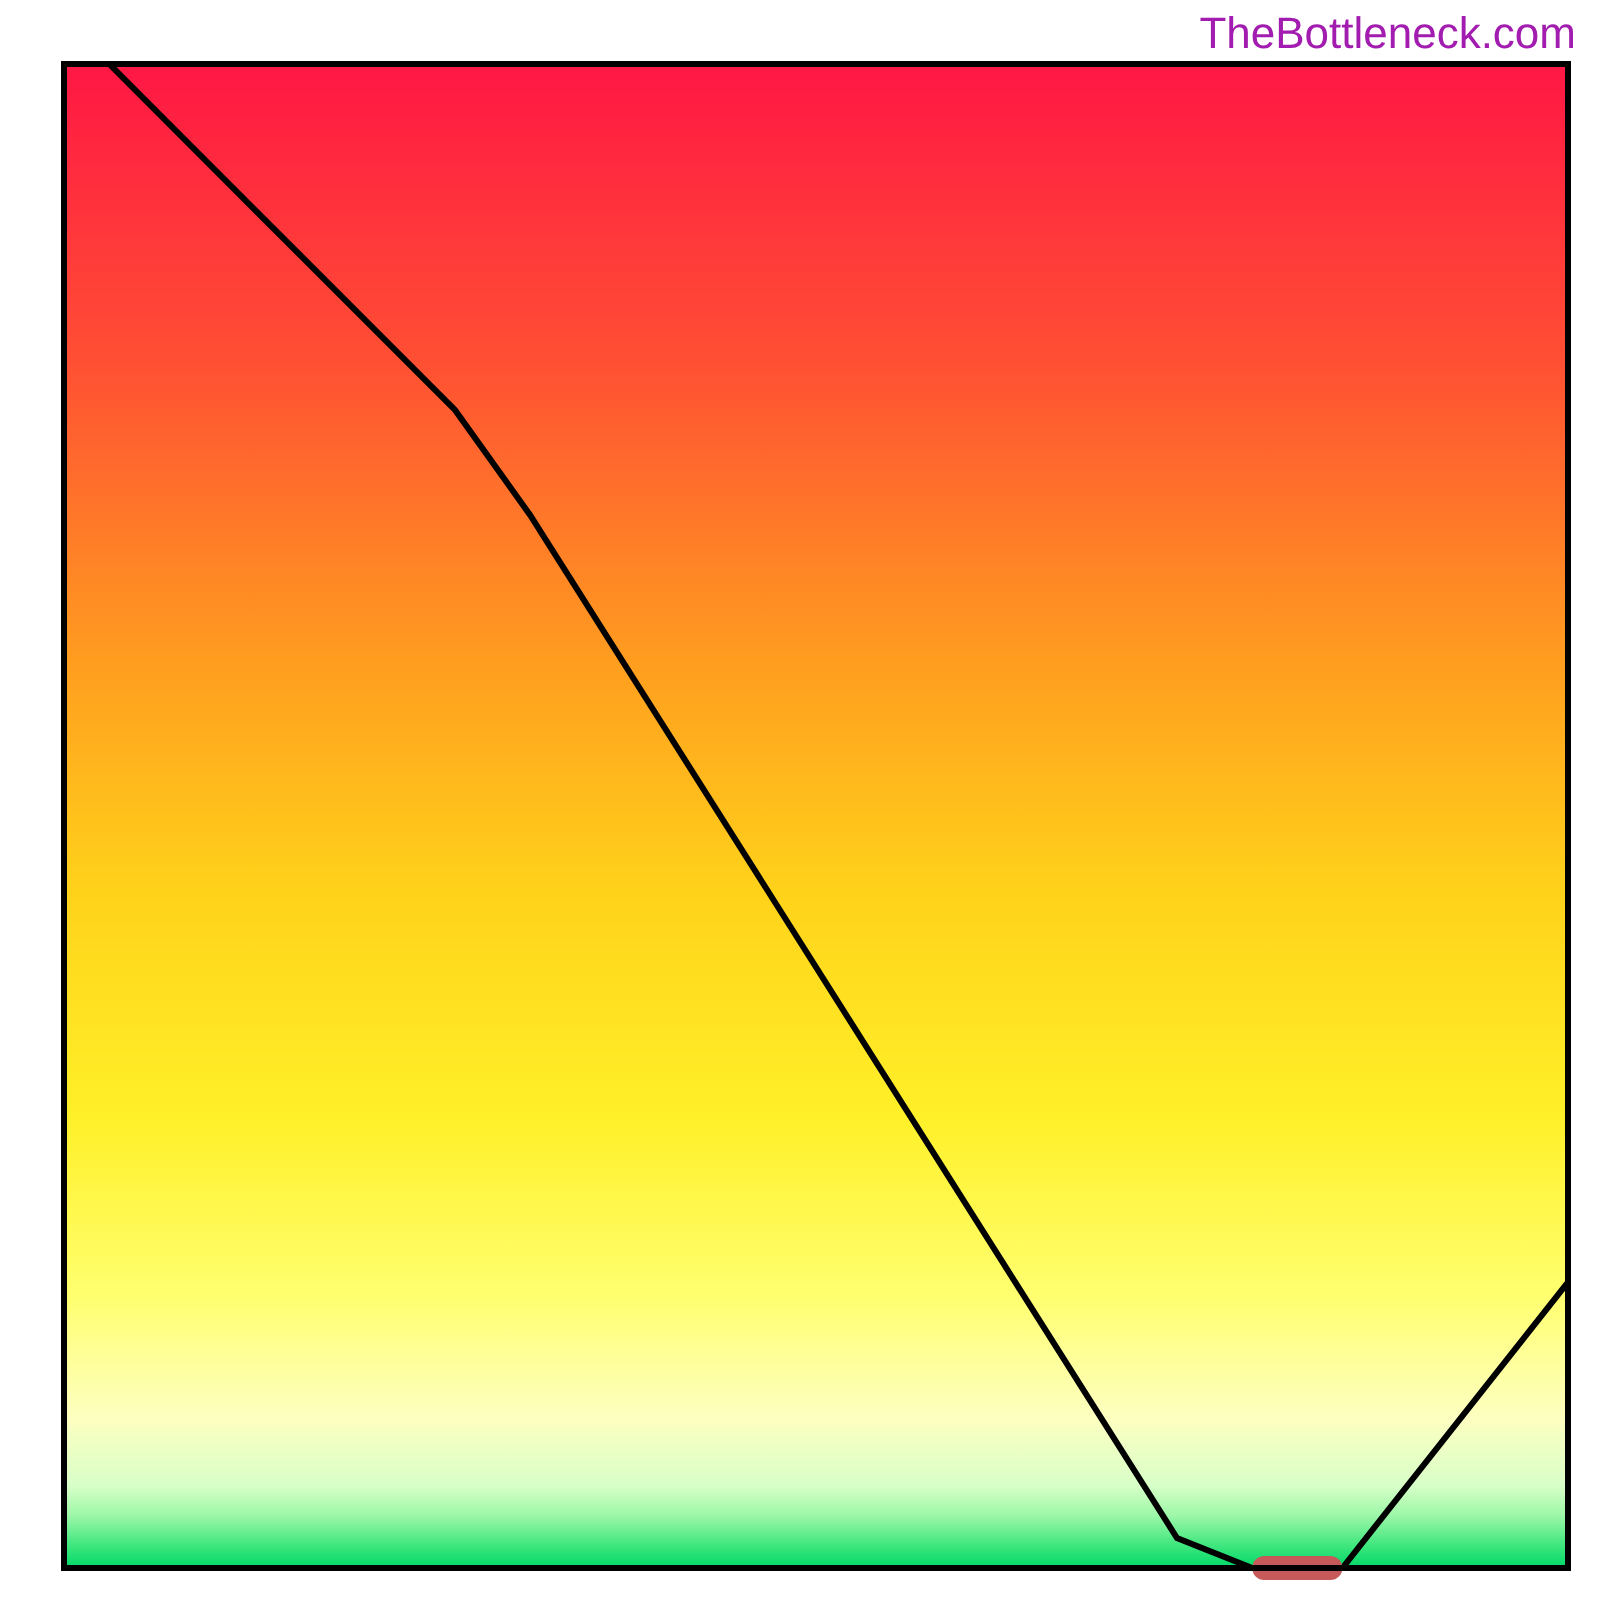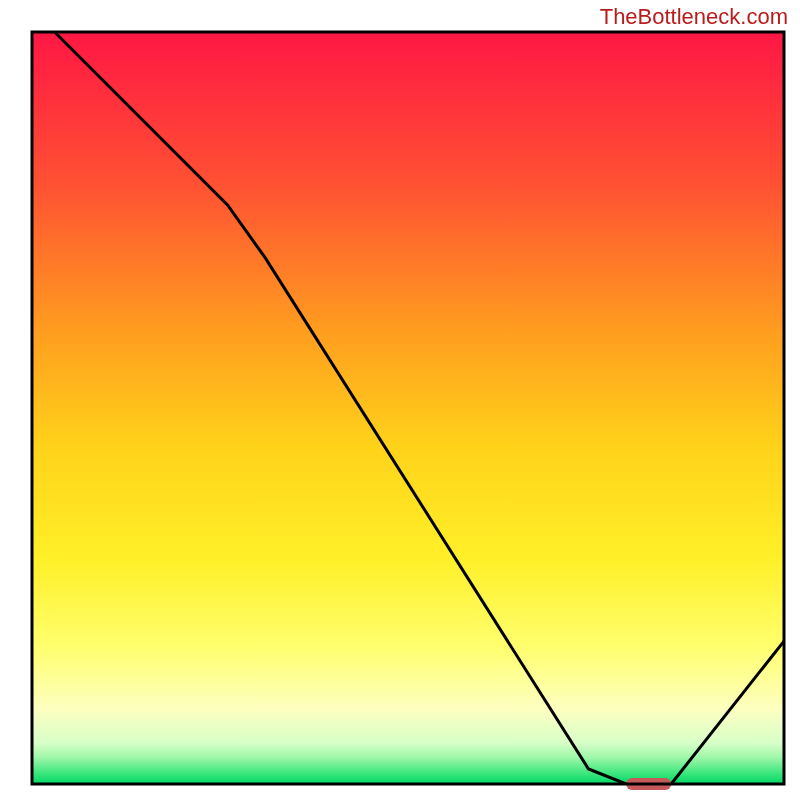--- a/index.html
+++ b/index.html
@@ -13,21 +13,21 @@
   }
   .chart-container {
     position: relative;
     width: 800px;
     height: 800px;
   }
   .watermark {
     position: absolute;
     top: 4px;
     right: 12px;
-    color: #b91c1c;
+    color: #a21caf;
     font-size: 22px;
     font-weight: 500;
     font-family: Arial, sans-serif;
     z-index: 30;
     -webkit-user-select: none;
     user-select: none;
   }
   svg {
     display: block;
   }

